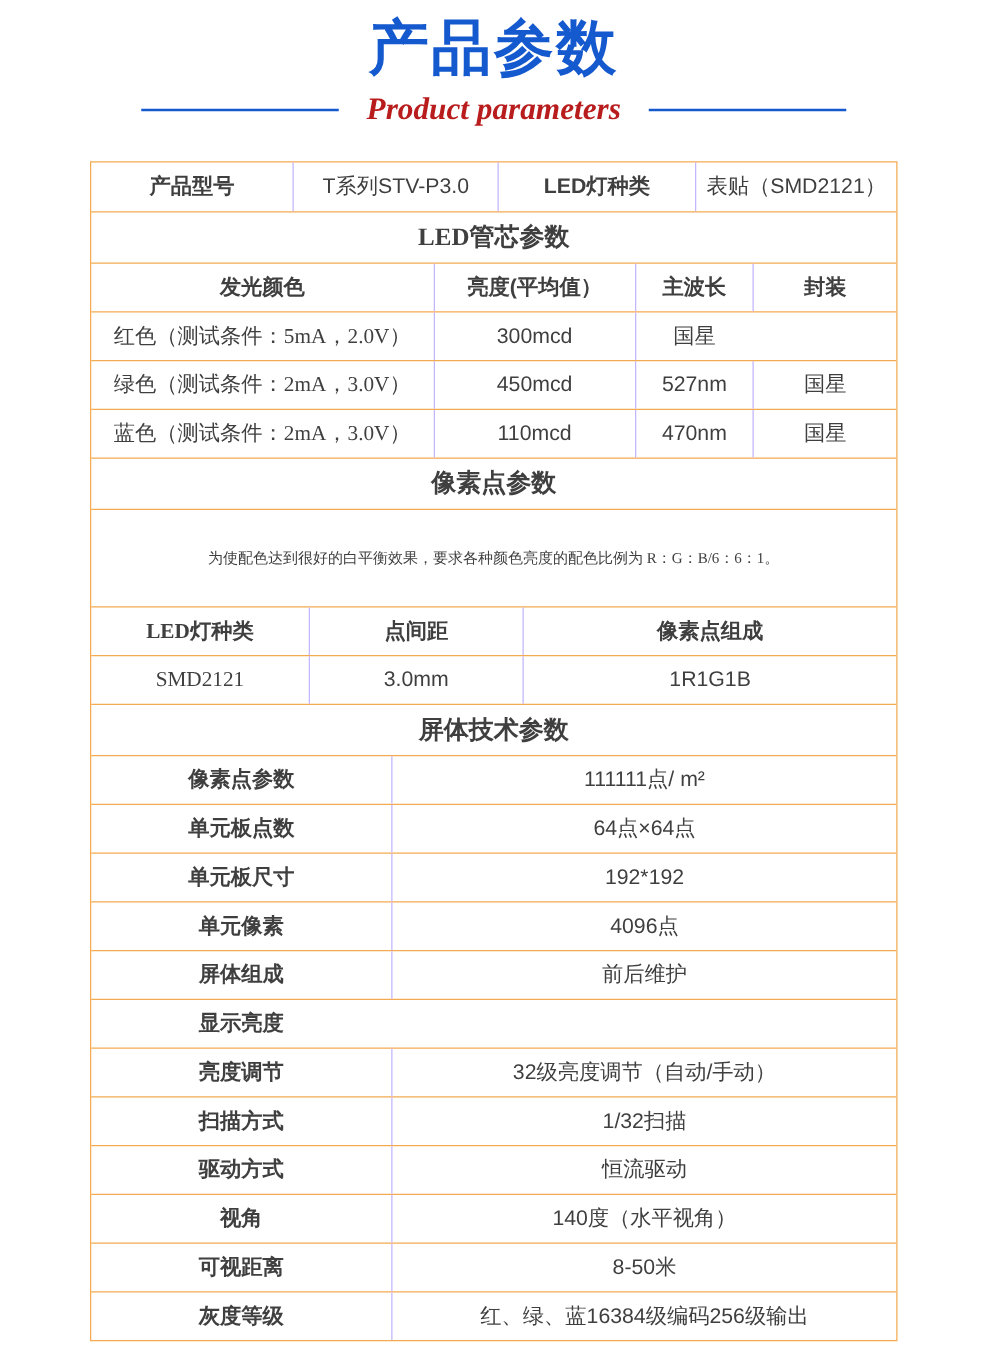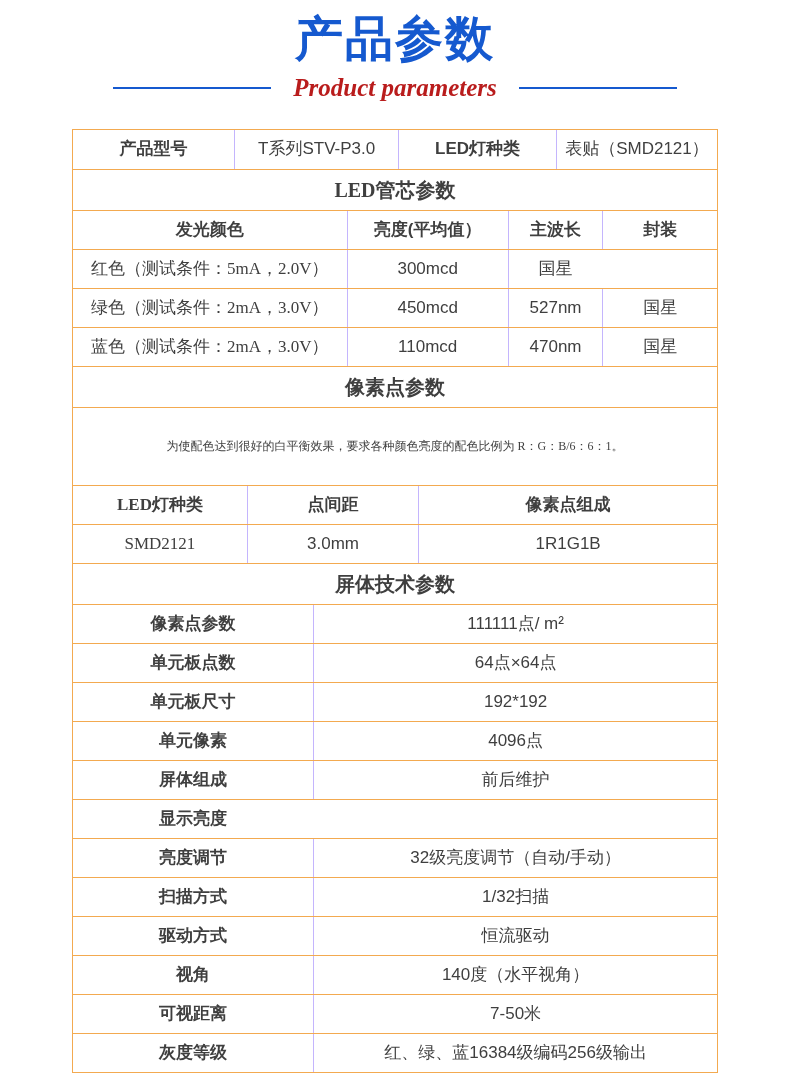--- a/index.html
+++ b/index.html
@@ -215,21 +215,21 @@
     <div class="trow cols-screen">
       <div class="cell b">驱动方式</div>
       <div class="cell">恒流驱动</div>
     </div>
     <div class="trow cols-screen">
       <div class="cell b">视角</div>
       <div class="cell">140度（水平视角）</div>
     </div>
     <div class="trow cols-screen">
       <div class="cell b">可视距离</div>
-      <div class="cell">7-50米</div>
+      <div class="cell">8-50米</div>
     </div>
     <div class="trow cols-screen">
       <div class="cell b">灰度等级</div>
       <div class="cell">红、绿、蓝16384级编码256级输出</div>
     </div>
 
   </div>
 </div>
 
 </body></html>

